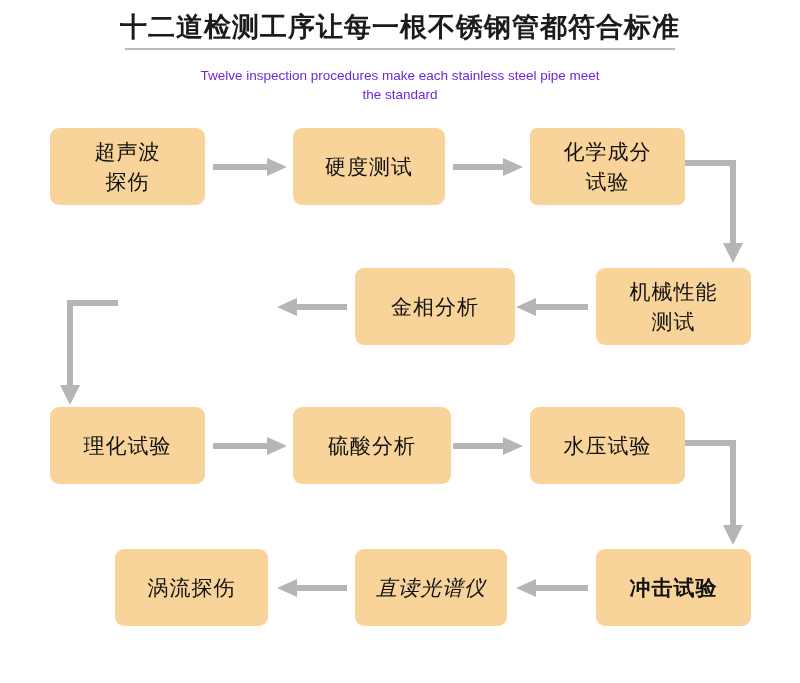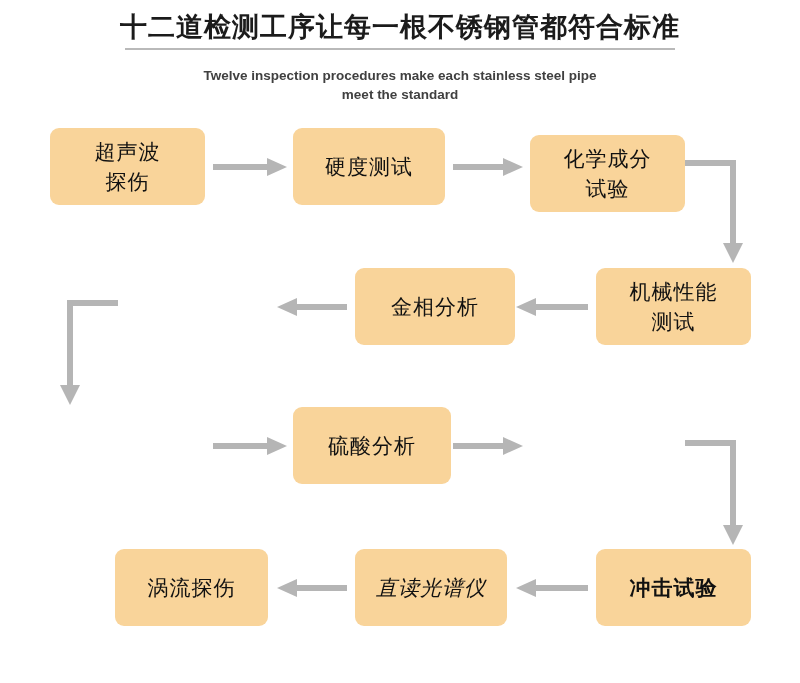--- a/index.html
+++ b/index.html
@@ -48,22 +48,22 @@
     height: 2px;
     background: #b9b9b9;
   }
   #page-subtitle {
     position: absolute;
     left: 200px;
     top: 66px;
     width: 400px;
     text-align: center;
     font-size: 13.5px;
-    font-weight: 700;
-    color: #404040;
+    font-weight: 400;
+    color: #6d28d9;
     line-height: 19px;
   }
 
   
   .flow-box {
     position: absolute;
     box-sizing: border-box;
     background: #f9d49a;
     border-radius: 9px;
     display: flex;
@@ -95,28 +95,30 @@
 
   <div id="header">
     <div id="page-title">十二道检测工序让每一根不锈钢管都符合标准</div>
     <div id="title-rule"></div>
     <div id="page-subtitle">Twelve inspection procedures make each stainless steel pipe meet the standard</div>
   </div>
 
   <div class="flow-box" style="left:50px;  top:128px; width:155px; height:77px;">超声波
 探伤</div>
   <div class="flow-box" style="left:293px; top:128px; width:152px; height:77px;">硬度测试</div>
-  <div class="flow-box" style="left:530px; top:135px; width:155px; height:77px;">化学成分
+  <div class="flow-box" style="left:530px; top:128px; width:155px; height:77px;border-radius:7px;">化学成分
 试验</div>
 
   <div class="flow-box" style="left:355px; top:268px; width:160px; height:77px;">金相分析</div>
   <div class="flow-box" style="left:596px; top:268px; width:155px; height:77px;">机械性能
 测试</div>
 
+  <div class="flow-box" style="left:50px;  top:407px; width:155px; height:77px;">理化试验</div>
   <div class="flow-box" style="left:293px; top:407px; width:158px; height:77px;">硫酸分析</div>
+  <div class="flow-box" style="left:530px; top:407px; width:155px; height:77px;">水压试验</div>
 
   <div class="flow-box" style="left:115px; top:549px; width:153px; height:77px;">涡流探伤</div>
   <div class="flow-box" style="left:355px; top:549px; width:152px; height:77px;font-style:italic;">直读光谱仪</div>
   <div class="flow-box" style="left:596px; top:549px; width:155px; height:77px;font-weight:bold;">冲击试验</div>
 
   <div class="arrow" style="left:213px; top:156px; width:74px; height:22px;">
     <svg width="74" height="22" viewBox="0 0 74 22">
       <line x1="0" y1="11" x2="56" y2="11" stroke="#b5b5b5" stroke-width="6"></line>
       <polygon points="54,2 74,11 54,20" fill="#b5b5b5"></polygon>
     </svg>

